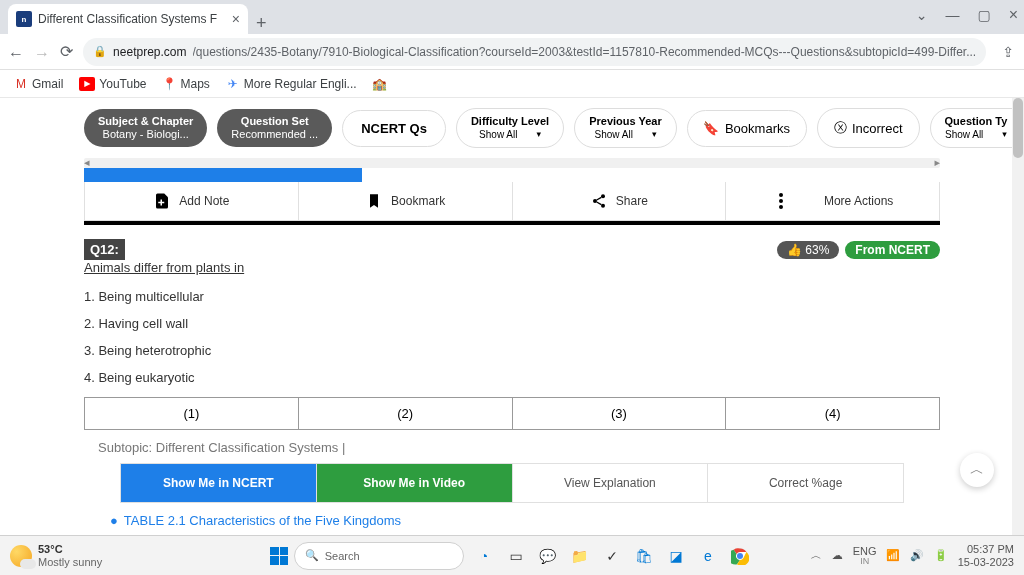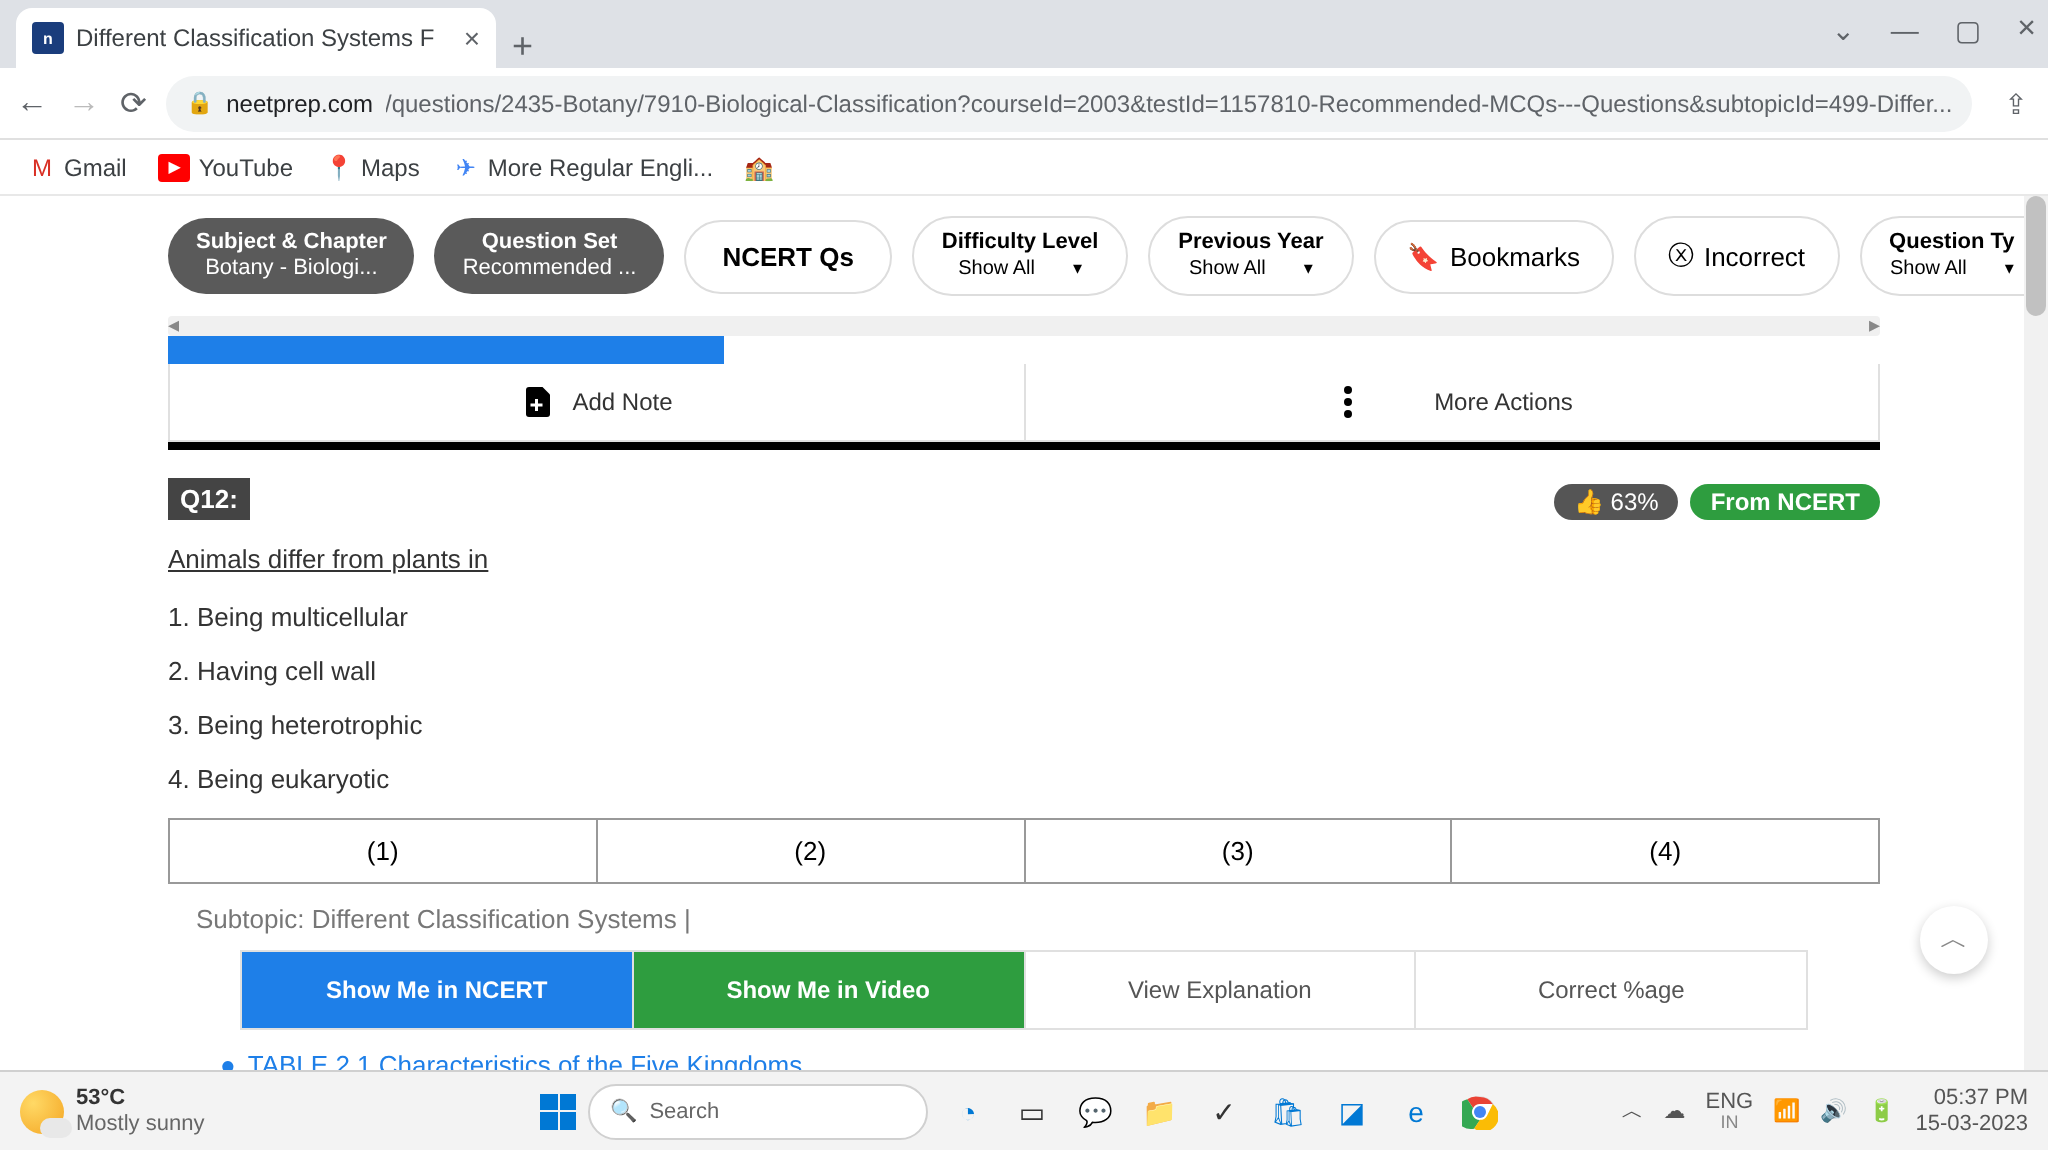--- a/index.html
+++ b/index.html
@@ -50,21 +50,21 @@
     .blue-strip { height: 14px; background: #1e7fe8; margin-left: 84px; width: 278px; }
     
     .action-bar { display: flex; margin: 0 84px 0 84px; border: 1px solid #e0e0e0; border-top: none; }
     .action-cell { flex: 1; display: flex; align-items: center; justify-content: center; gap: 8px; padding: 10px 0; font-size: 12px; color: #333; border-right: 1px solid #e0e0e0; }
     .action-cell:last-child { border-right: none; gap: 34px; }
     .ai { width: 18px; height: 18px; display: inline-flex; align-items: center; justify-content: center; }
     
     .thick-divider { height: 4px; background: #000; margin: 0 84px; }
     
     .q-area { padding: 14px 84px 0 84px; font-size: 13px; color: #333; position: relative; }
-    .q-badge-row { display: flex; justify-content: space-between; align-items: flex-end; margin-bottom: 12px; }
+    .q-badge-row { display: flex; justify-content: space-between; align-items: center; }
     .q-num { background: #444; color: #fff; font-weight: 700; padding: 3px 6px; font-size: 13px; }
     .q-badges { display: flex; gap: 6px; }
     .badge-pct { background: #555; color: #fff; border-radius: 10px; padding: 2px 10px; font-size: 12px; display: flex; align-items: center; gap: 3px; }
     .badge-src { background: #2e9d3f; color: #fff; border-radius: 10px; padding: 2px 10px; font-size: 12px; font-weight: 600; }
     .q-stem { margin-bottom: 14px; text-decoration: underline; }
     .q-opt { margin-bottom: 12px; }
     
     .ans-grid { display: flex; margin: 10px 84px 0 84px; border: 1px solid #999; }
     .ans-cell { flex: 1; text-align: center; padding: 8px 0; font-size: 13px; border-right: 1px solid #999; }
     .ans-cell:last-child { border-right: none; }
@@ -214,20 +214,39 @@
           <svg width="18" height="18" viewBox="0 0 24 24">
             <path fill="#000" d="M6 2h9l5 5v13a2 2 0 0 1-2 2H6a2 2 0 0 1-2-2V4a2 2 0 0 1 2-2z"></path>
             <rect x="10" y="10" width="2" height="8" fill="#fff"></rect>
             <rect x="7" y="13" width="8" height="2" fill="#fff"></rect>
           </svg>
         </span>
       <span>Add Note</span>
     </div>
     <div class="action-cell">
       <span class="ai">
+          <svg width="16" height="18" viewBox="0 0 24 24">
+            <path fill="#000" d="M6 2h12v20l-6-4-6 4z"></path>
+          </svg>
+        </span>
+      <span>Bookmark</span>
+    </div>
+    <div class="action-cell">
+      <span class="ai">
+          <svg width="16" height="16" viewBox="0 0 24 24">
+            <circle cx="18" cy="5" r="3" fill="#000"></circle>
+            <circle cx="6" cy="12" r="3" fill="#000"></circle>
+            <circle cx="18" cy="19" r="3" fill="#000"></circle>
+            <path stroke="#000" stroke-width="2" d="M8.5 10.5l7-4M8.5 13.5l7 4"></path>
+          </svg>
+        </span>
+      <span>Share</span>
+    </div>
+    <div class="action-cell">
+      <span class="ai">
           <svg width="4" height="16" viewBox="0 0 4 16">
             <circle cx="2" cy="2" r="2" fill="#000"></circle>
             <circle cx="2" cy="8" r="2" fill="#000"></circle>
             <circle cx="2" cy="14" r="2" fill="#000"></circle>
           </svg>
         </span>
       <span>More Actions</span>
     </div>
   </div>
 

